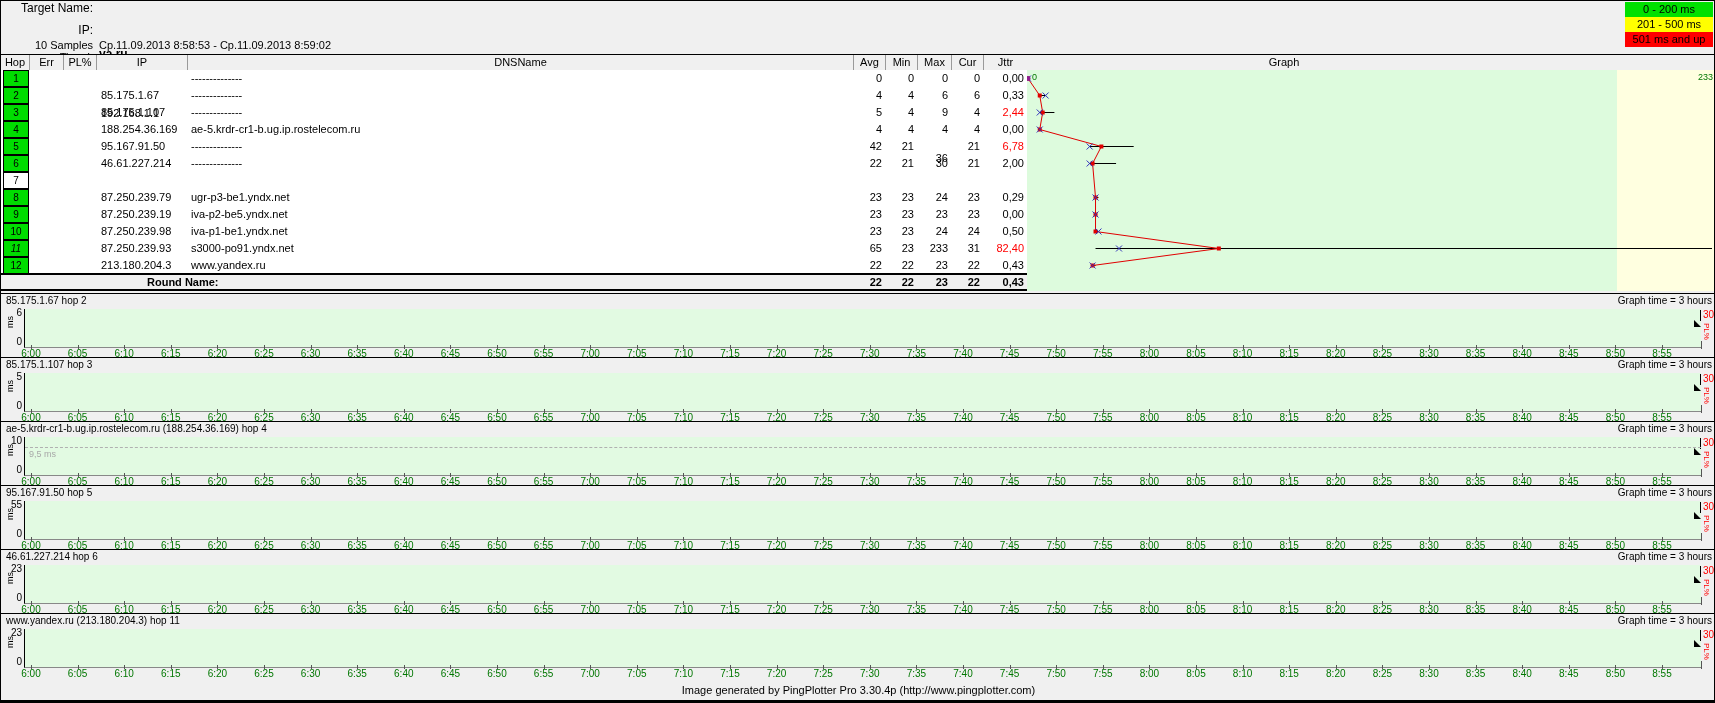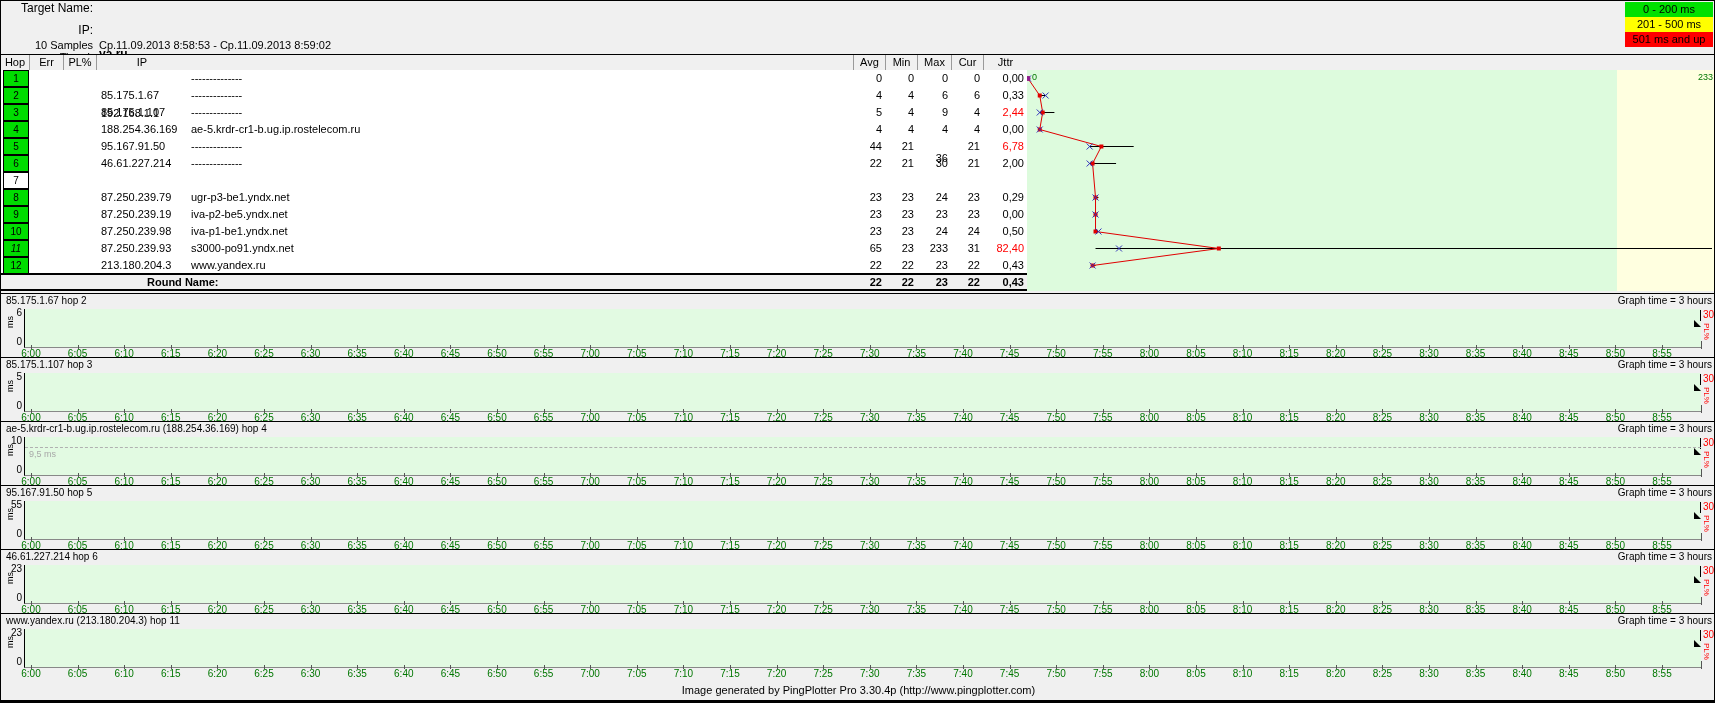--- a/index.html
+++ b/index.html
@@ -56,25 +56,27 @@
       <div class="legend-item" style="background: rgb(0, 224, 0);">0 - 200 ms</div>
       <div class="legend-item" style="background: rgb(255, 255, 0);">201 - 500 ms</div>
       <div class="legend-item" style="background: rgb(255, 0, 0);">501 ms and up</div>
     </div>
 
   <div class="abs" style="left:0;top:53px;width:1715px;height:15px;border-top:1px solid #000;border-bottom:1px solid #9a9a9a;background:#f0f0f0;box-sizing:content-box;" id="thead">
       <div class="th abs" style="left: 0px; top: 0px; width: 28px; border-left: none;">Hop</div>
       <div class="th abs" style="left: 28px; top: 0px; width: 34px;">Err</div>
       <div class="th abs" style="left: 62px; top: 0px; width: 33px;">PL%</div>
       <div class="th abs" style="left: 95px; top: 0px; width: 91px;">IP</div>
+      <div class="th abs" style="left: 186px; top: 0px; width: 666px;">DNSName</div>
       <div class="th abs" style="left: 852px; top: 0px; width: 32px;">Avg</div>
       <div class="th abs" style="left: 884px; top: 0px; width: 32px;">Min</div>
       <div class="th abs" style="left: 916px; top: 0px; width: 34px;">Max</div>
       <div class="th abs" style="left: 950px; top: 0px; width: 32px;">Cur</div>
       <div class="th abs" style="left: 982px; top: 0px; width: 44px;">Jttr</div>
+      <div class="th abs" style="left: 1026px; top: 0px; width: 514px; border-left: none;">Graph</div>
     </div>
 
   <div class="abs" style="left:0;top:69px;width:1026px;height:203px;background:#fff;"></div>
   <div class="abs" style="left:1026px;top:69px;width:590px;height:221px;background:#ddfbdd;"></div>
   <div class="abs" style="left:1616px;top:69px;width:99px;height:221px;background:#ffffe0;"></div>
   <div id="rows" class="abs" style="left:0;top:69px;">
       <div class="abs" style="left: 0px; top: 0px; width: 1026px; height: 17px;">
         <div class="hopcell abs" style="left: 2px; top: 0px; width: 26px; height: 17px;">1</div>
         <div class="cell abs" style="left: 100px; top: 0px; margin-top: 35px;">192.168.1.1</div>
         <div class="cell abs" style="left: 190px; top: 0px;">--------------</div>
@@ -111,21 +113,21 @@
         <div class="cell num abs" style="left: 841px; top: 0px; width: 40px;">4</div>
         <div class="cell num abs" style="left: 882px; top: 0px; width: 31px;">4</div>
         <div class="cell num abs" style="left: 914px; top: 0px; width: 33px;">4</div>
         <div class="cell num abs" style="left: 948px; top: 0px; width: 31px;">4</div>
         <div class="cell num abs" style="left: 980px; top: 0px; width: 43px;">0,00</div>
       </div>
       <div class="abs" style="left: 0px; top: 68px; width: 1026px; height: 17px;">
         <div class="hopcell abs" style="left: 2px; top: 0px; width: 26px; height: 17px;">5</div>
         <div class="cell abs" style="left: 100px; top: 0px;">95.167.91.50</div>
         <div class="cell abs" style="left: 190px; top: 0px;">--------------</div>
-        <div class="cell num abs" style="left: 841px; top: 0px; width: 40px;">44</div>
+        <div class="cell num abs" style="left: 841px; top: 0px; width: 40px;">42</div>
         <div class="cell num abs" style="left: 882px; top: 0px; width: 31px;">21</div>
         <div class="cell num abs" style="left: 914px; top: 12px; width: 33px;">36</div>
         <div class="cell num abs" style="left: 948px; top: 0px; width: 31px;">21</div>
         <div class="cell num abs red" style="left: 980px; top: 0px; width: 43px;">6,78</div>
       </div>
       <div class="abs" style="left: 0px; top: 85px; width: 1026px; height: 17px;">
         <div class="hopcell abs" style="left: 2px; top: 0px; width: 26px; height: 17px;">6</div>
         <div class="cell abs" style="left: 100px; top: 0px;">46.61.227.214</div>
         <div class="cell abs" style="left: 190px; top: 0px;">--------------</div>
         <div class="cell num abs" style="left: 841px; top: 0px; width: 40px;">22</div>

